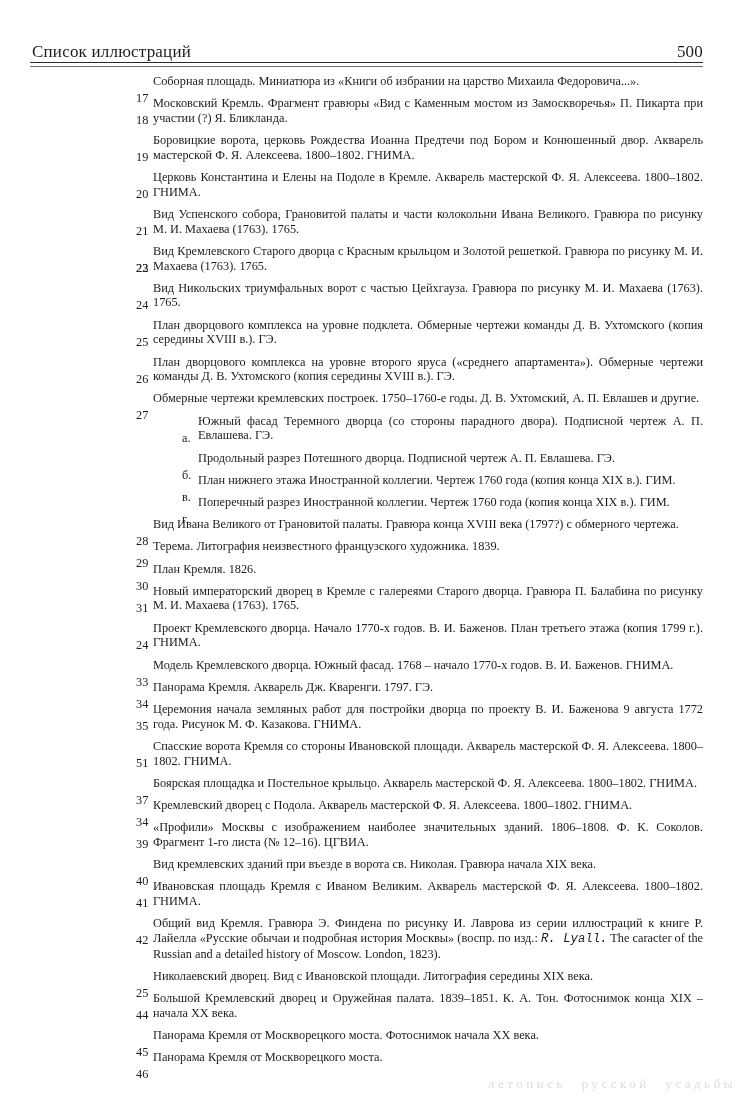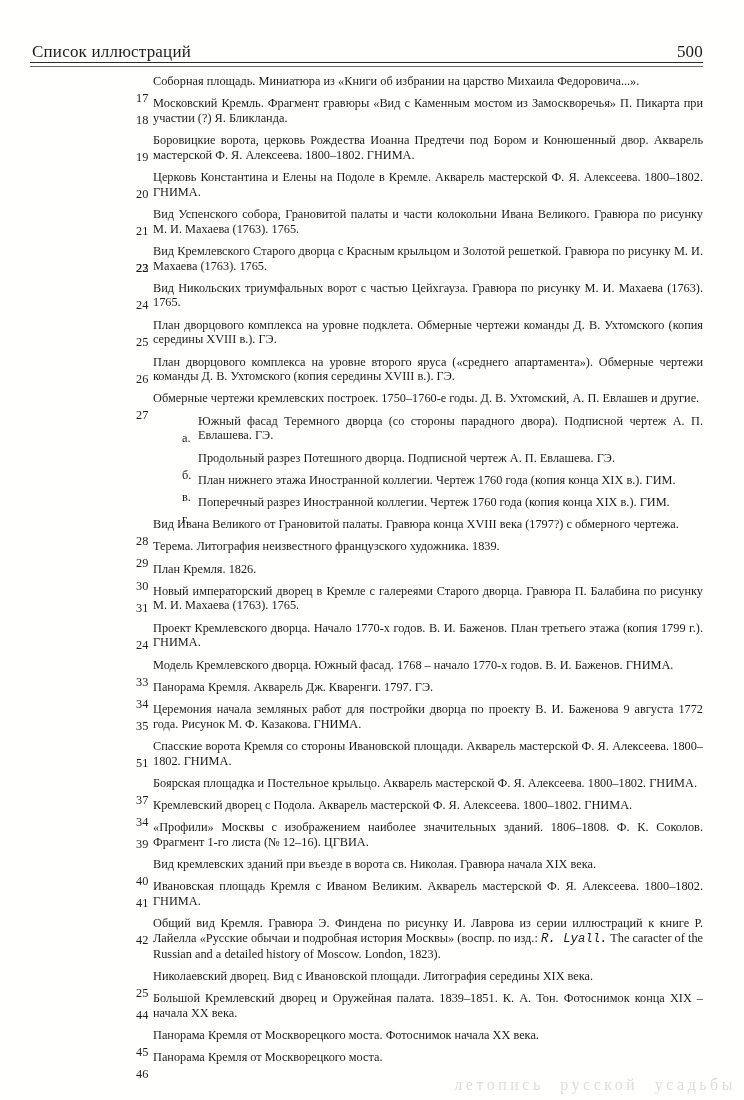--- a/index.html
+++ b/index.html
@@ -63,21 +63,21 @@
   .item.sub {
     margin-left: 46px;
     padding-left: 16px;
   }
   .item .txt i { font-style: italic; font-family: Liberation Mono, monospace; }
   
   .watermark {
     position: absolute;
     right: 8px;
     top: 1076px;
-    font-size: 16px;
+    font-size: 13px;
     letter-spacing: 3.5px;
     word-spacing: 9px;
     color: var(--watermark-color, #dcdddd);
     white-space: nowrap;
   }
 </style>
 </head>
 <body>
 
 <div class="page">

